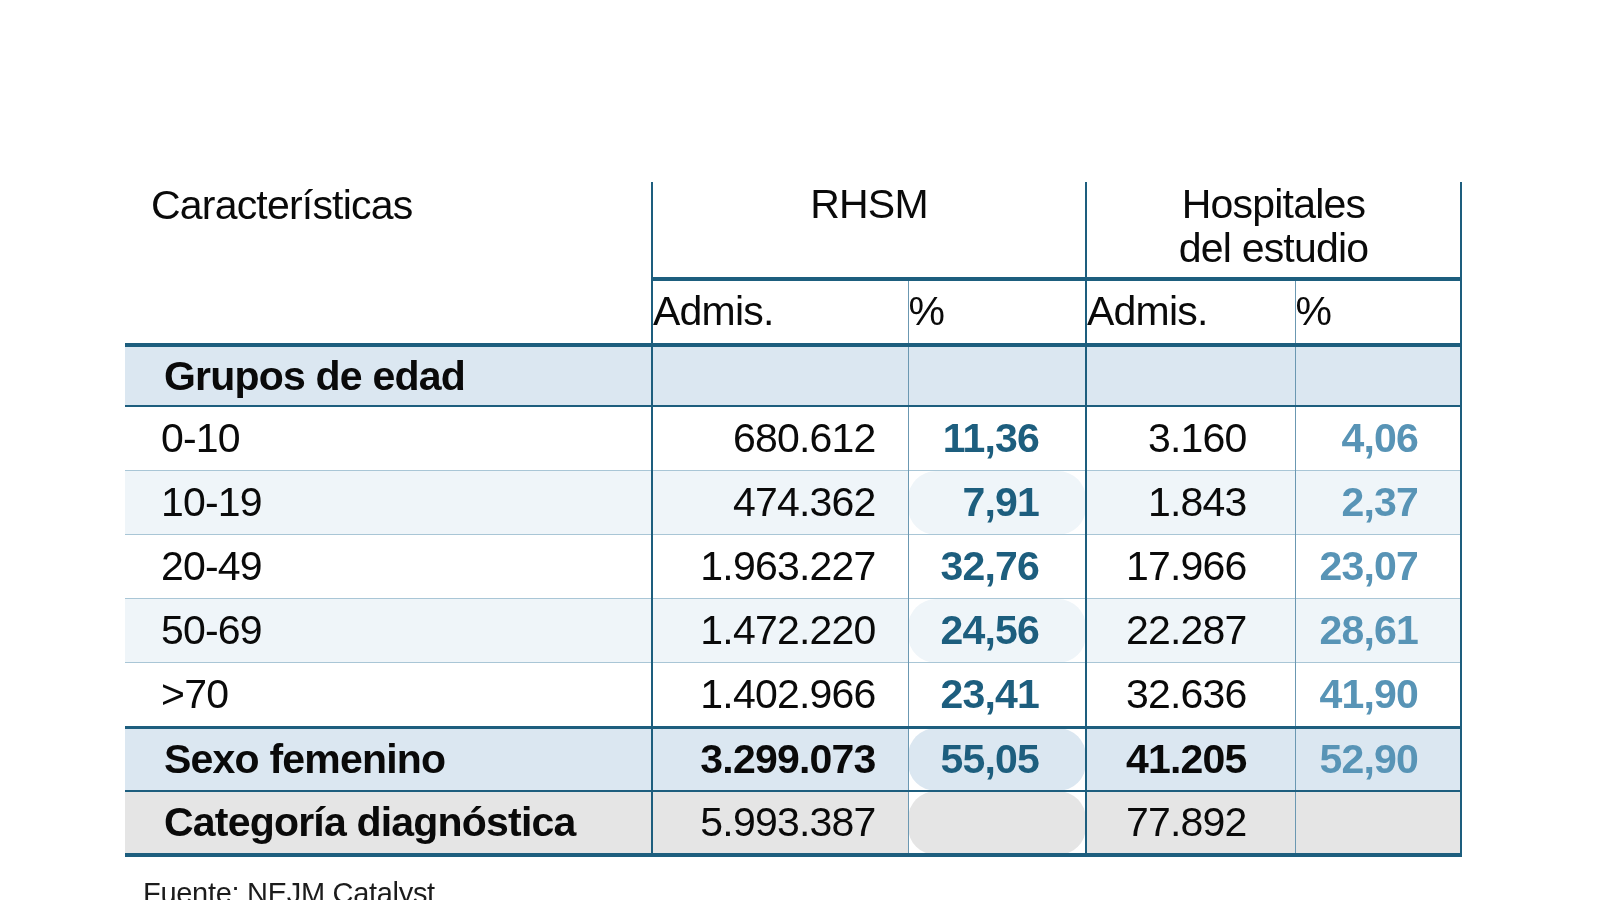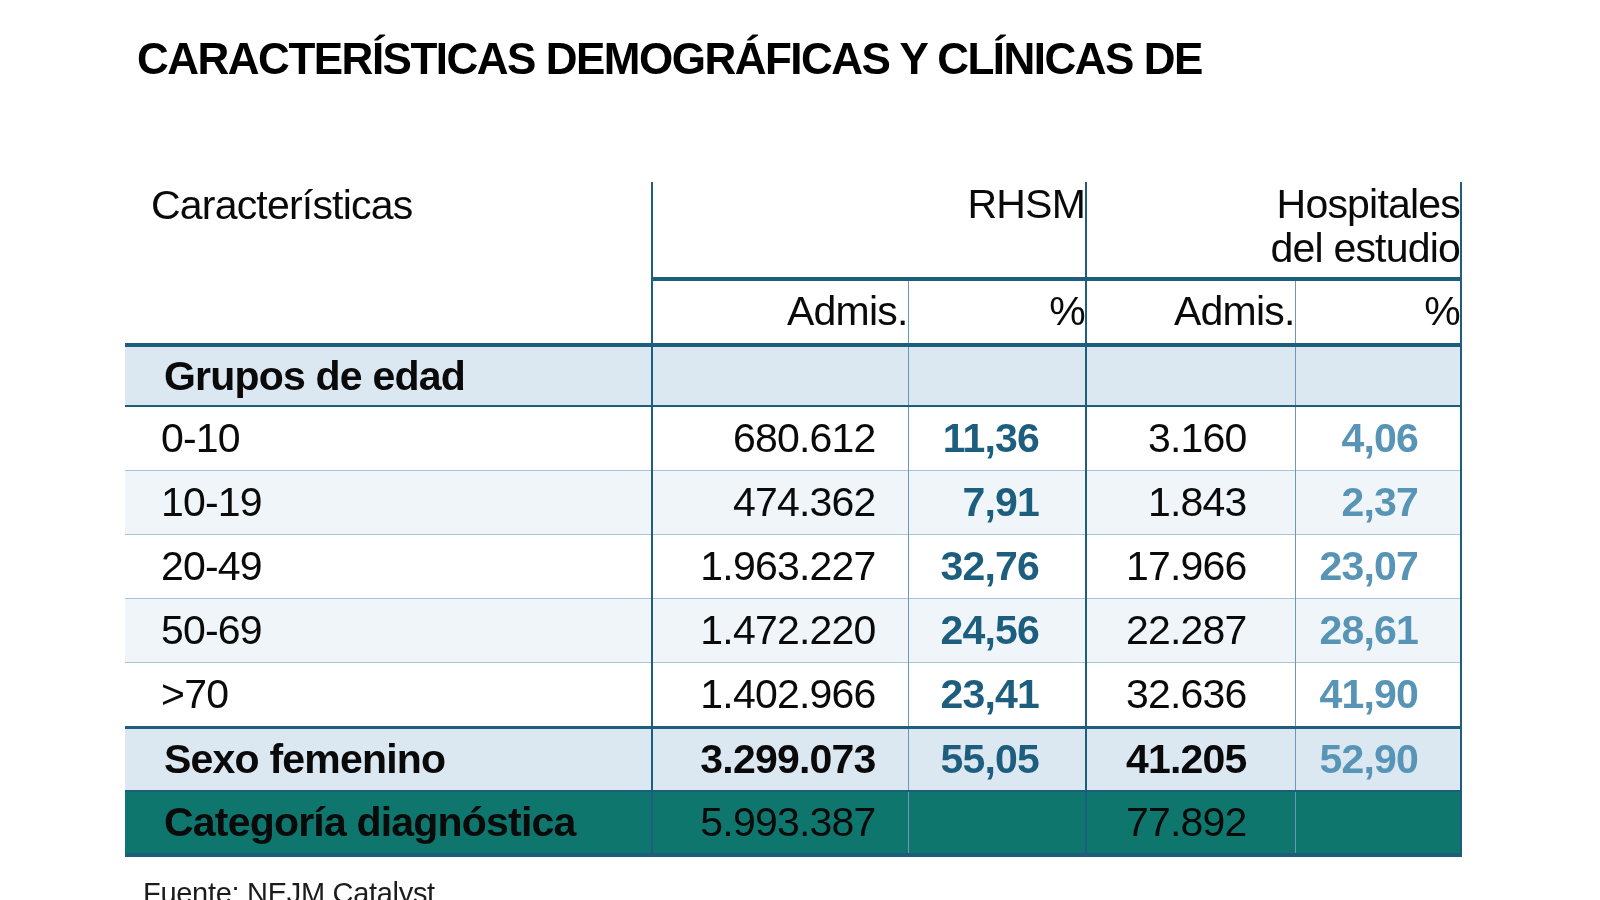--- a/index.html
+++ b/index.html
@@ -24,58 +24,58 @@
   }
   .tbl col.c1{width:527px;}
   .tbl col.c2{width:256px;}
   .tbl col.c3{width:178px;}
   .tbl col.c4{width:209px;}
   .tbl col.c5{width:166px;}
   .tbl th{font-weight:400;padding:0;}
   .tbl td{padding:0;}
   
   .tbl thead tr.h1 th{height:95px;vertical-align:top;}
-  .tbl thead tr.h2 th{height:54px;vertical-align:bottom;padding-bottom:8px;text-align:right;}
+  .tbl thead tr.h2 th{height:54px;vertical-align:bottom;padding-bottom:8px;text-align:left;}
   .tbl thead th{border-bottom:4px solid #1d5e7e;}
   th.char-head{text-align:left;padding-left:26px;vertical-align:top;}
   .grp{text-align:center;line-height:44px;}
   
-  .bl-dark{border-left:2.5px solid #1d5e7e;text-align:right;}
+  .bl-dark{border-left:2.5px solid #1d5e7e;}
   .bl-thin{border-left:1.5px solid #6b98b2;}
   .br-dark{border-right:2.5px solid #1d5e7e;}
   
   .tbl tbody td{height:63px;vertical-align:middle;}
   td.lbl{text-align:left;padding-left:39px;}
   tr.age td.lbl{padding-left:36px;}
   td.n{text-align:right;}
   td.c2n{padding-right:32px;}
   td.c3n{padding-right:46px;}
   td.c4n{padding-right:48px;}
   td.c5n{padding-right:42px;}
   tr.section td{background:#dbe7f1;height:58px;border-bottom:2.5px solid #1d5e7e;font-weight:600;}
   tr.age td{border-top:1.5px solid #a9c6d6;}
   tr.r-tint td{background:#eff5f9;}
   tr.summary td{background:#dbe7f1;height:61px;border-top:3px solid #1d5e7e;font-weight:700;}
   tr.summary td.lbl{font-weight:600;}
-  tr.summary2 td{background:#0f766e;height:61px;border-top:2.5px solid #1d5e7e;border-bottom:4px solid #1d5e7e;}
+  tr.summary2 td{background:#e5e5e5;height:61px;border-top:2.5px solid #1d5e7e;border-bottom:4px solid #1d5e7e;}
   tr.summary2 td.lbl{font-weight:600;}
-  .pct-rhsm{color:#1d5e7e;font-weight:700;}
+  .pct-rhsm{color:#1d5e7e;font-weight:700;border-radius:28px;}
   .pct-est{color:#5894b6;font-weight:700;margin-left:20px;}
   
   .source{
     position:absolute;left:143px;top:848px;
     font-size:29px;letter-spacing:-0.3px;color:#1c1c1c;
   }
 </style>
 </head>
 <body>
 
 <div class="canvas">
 
-  <h1 class="title"><span>CARACTERÍSTICAS DEMOGRÁFICAS Y CLÍNICAS DE</span><br>
+  <h1 class="title"><br>
   </h1>
 
 
   <table class="tbl">
     <colgroup>
       <col class="c1">
         <col class="c2">
         <col class="c3">
         <col class="c4">
         <col class="c5">

